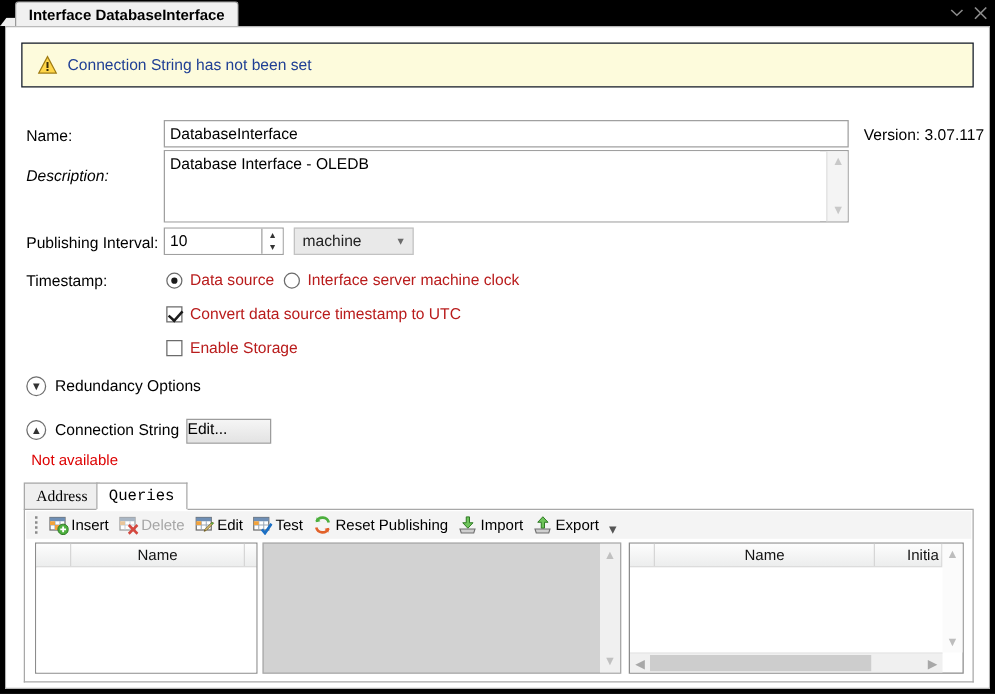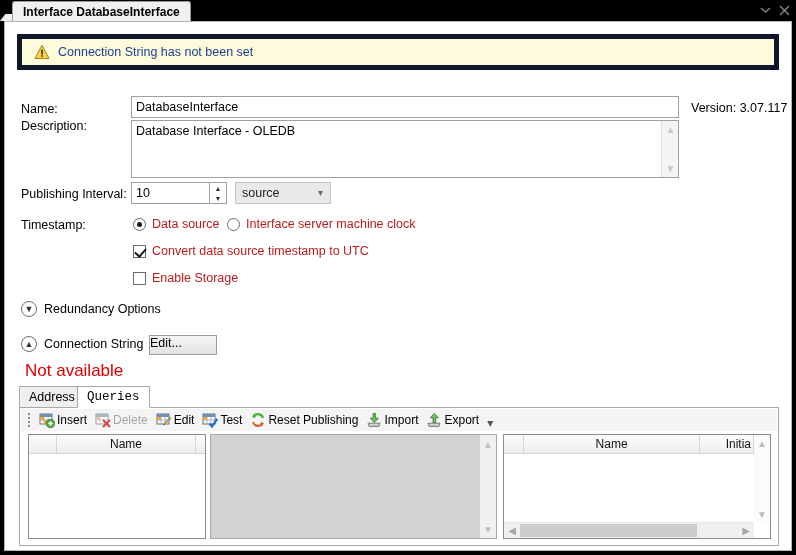--- a/index.html
+++ b/index.html
@@ -51,21 +51,21 @@
   }
   .inner {
     position: absolute; left: 0; top: 0; right: 0; bottom: 0;
     background: #ffffff;
   }
 
   
   .warn {
     position: absolute; left: 12px; top: 12px; width: 762px; height: 36px;
     background: #fdfbdc;
-    border: 5px solid #0f172a;
+    border: 1px solid #0f172a;
     display: flex; align-items: center;
     padding-left: 12px;
   }
   .warn-ico { width: 16px; height: 16px; flex: 0 0 16px; margin-right: 8px; }
   .warn-text { font-size: 12.5px; color: #1f3f94; }
 
   
   .lbl {
     position: absolute; font-size: 12.5px; color: #000000;
   }
@@ -170,21 +170,21 @@
   }
   .btn {
     position: absolute;
     background: linear-gradient(#f5f5f5, #e3e3e3);
     border: 1px solid #9c9c9c;
     font-family: "Liberation Sans", sans-serif; font-size: 12.5px; color: #000;
     cursor: pointer;
   }
   .notavail {
     position: absolute; left: 20px; top: 339px;
-    font-size: 17px; color: #dd0000;
+    font-size: 12px; color: #dd0000;
   }
 
   
   .tabstrip {
     position: absolute; left: 14px; top: 364px; width: 760px; height: 22px;
     border-bottom: 1px solid #a8a8a8;
   }
   .tab {
     position: absolute; top: 0; height: 22px;
     display: flex; align-items: center; padding: 0 9px;
@@ -308,39 +308,39 @@
         <rect x="7.2" y="11.2" width="1.6" height="1.6" fill="#3a2d06"></rect>
       </svg>
     </span>
     <span class="warn-text">Connection String has not been set</span>
   </div>
 
   <div class="lbl" style="left:16px; top:80px;">Name:</div>
   <input class="txt" style="left: 126px; top: 74px; width: 548px; height: 22px;" value="DatabaseInterface">
   <div class="version">Version: 3.07.117</div>
 
-  <div class="lbl" style="left:16px; top:97px;">Description:</div>
+  <div class="lbl" style="left:16px; top:112px;font-style:italic;">Description:</div>
   <div class="desc-wrap">
     <textarea class="desc-area" style="">Database Interface - OLEDB</textarea>
     <div class="vsb-dis">
       <div class="ar up">▲</div>
       <div class="ar dn">▼</div>
     </div>
   </div>
 
   <div class="lbl" style="left:16px; top:165px;">Publishing Interval:</div>
   <div class="spin">
     <input value="10" style="">
     <div class="spin-btns">
       <div>▲</div>
       <div>▼</div>
     </div>
   </div>
   <div class="combo">
-    <span>source</span>
+    <span>machine</span>
     <span class="cv">▾</span>
   </div>
 
   <div class="lbl" style="left:16px; top:196px;">Timestamp:</div>
   <div class="opt" style="left:128px; top:195px;">
     <span class="radio on"></span>
     <span>Data source</span>
   </div>
   <div class="opt" style="left:128px; top:222px;">
     <span class="chk on"></span>
@@ -361,21 +361,21 @@
   </div>
 
   <div class="exp" style="left:16px; top:314px;">
     <span class="exp-ico">▲</span>
     <span>Connection String</span>
   </div>
   <div class="btn" style="left:144px; top:313px; width:68px; height:20px;">Edit...</div>
   <div class="notavail">Not available</div>
 
   <div class="tabstrip">
-    <div class="tab" style="left:0px;">
+    <div class="tab" style="left:0px;font-family:Liberation Serif, serif;">
       <span>Address</span>
     </div>
     <div class="tab active" style="left:58px;font-family:Liberation Mono, monospace;">
       <span>Queries</span>
     </div>
   </div>
 
   <div class="tabpanel">
 
     <div class="toolbar">

